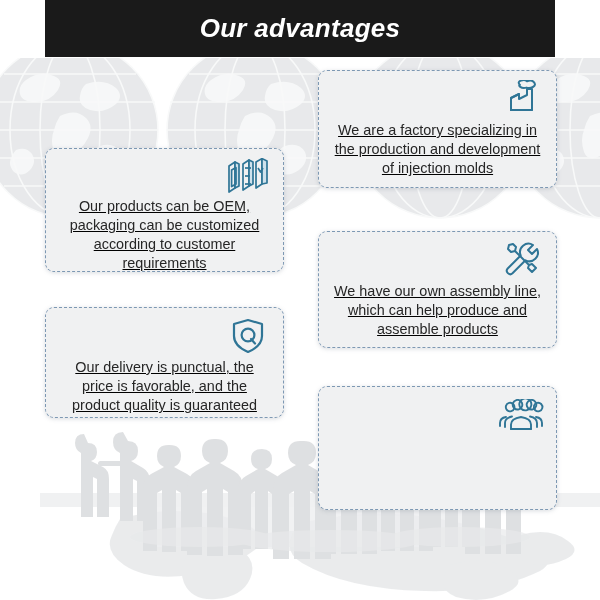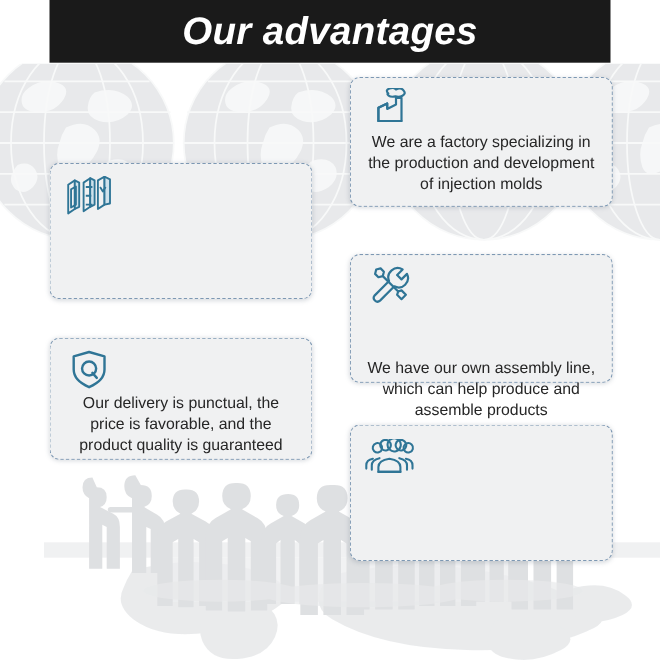--- a/index.html
+++ b/index.html
@@ -20,57 +20,57 @@
   .bg-people{position:absolute;left:0;top:415px;width:600px;height:190px;opacity:.45;}
 
   
   .banner{
     position:absolute;left:45px;top:0;width:510px;height:57px;
     background:#1a1a1a;
     display:flex;align-items:center;justify-content:center;
   }
   .banner-title{
     color:#ffffff;
-    font-size:35px;
+    font-size:26px;
     font-weight:bold;
     font-style:italic;
     letter-spacing:.3px;
     white-space:nowrap;
     font-family:"Liberation Sans","DejaVu Sans",sans-serif;
   }
 
   
   .card{
     position:absolute;
     background:#f0f1f2;
     border:1px dashed #7d98b3;
     border-radius:9px;
     box-sizing:border-box;
     box-shadow:0 1px 4px rgba(120,130,145,.28);
     padding:9px 12px 11px 12px;
-    display:flex;flex-direction:column;align-items:flex-start;justify-content:flex-start;
+    display:flex;flex-direction:column;align-items:flex-end;justify-content:flex-start;text-decoration:underline;
   }
   .card-icon{
     width:46px;height:40px;
     display:flex;align-items:center;justify-content:center;
     margin-bottom:3px;
   }
   .card-icon svg{display:block;}
   .card-text{
     color:#262626;
     font-size:14.4px;
     line-height:1.33;
     text-align:center;
     font-family:"Liberation Sans","DejaVu Sans",sans-serif;
   }
 
   
   #card-factory  {left:318px;top:70px;  width:239px;height:118px;}
   #card-oem      {left:45px; top:148px; width:239px;height:124px;}
-  #card-assembly {left:318px;top:231px; width:239px;height:117px;gap:44px;}
+  #card-assembly {left:318px;top:231px; width:239px;height:117px;}
   #card-quality  {left:45px; top:307px; width:239px;height:111px;}
   #card-team     {left:318px;top:386px; width:239px;height:124px;}
 
   #card-factory .card-text,
   #card-assembly .card-text,
   #card-team .card-text{font-size:14.4px;}
 </style>
 </head>
 <body>
 
@@ -177,20 +177,21 @@
           <path d="M20 10 H26"></path>
           <path d="M20 18 H25"></path>
           <path d="M20 26 H26"></path>
 
           <path d="M31 4 L37 0.6 L37 26 L31 30 Z"></path>
           <path d="M37 0.6 L42 3 L42 25 L37 26 Z" fill="#cfe2ec"></path>
           <path d="M33 10 L35.5 14 L38 10"></path>
         </g>
       </svg>
     </div>
+    <div class="card-text">Our products can be OEM, packaging can be customized according to customer requirements</div>
   </div>
 
   <div class="card" id="card-assembly">
     <div class="card-icon">
       <svg width="42" height="38" viewBox="0 0 42 38" xmlns="http://www.w3.org/2000/svg" aria-hidden="true">
         <g fill="none" stroke="#2f7596" stroke-width="2" stroke-linejoin="round" stroke-linecap="round">
 
           <path d="M33 4 l-5 5 l4 4 l5 -5 a8.5 8.5 0 0 1 -11.5 11.3 l-13 13 a3.4 3.4 0 0 1 -4.8 -4.8 l13 -13 A8.5 8.5 0 0 1 33 4 z"></path>
 
           <path d="M9 4 l4 -1 l3 3 l-1 4 l14 14 l3 -1 l4 4 l-4 4 l-4 -4 l1 -3 l-14 -14 l-4 1 l-3 -3 z"></path>

